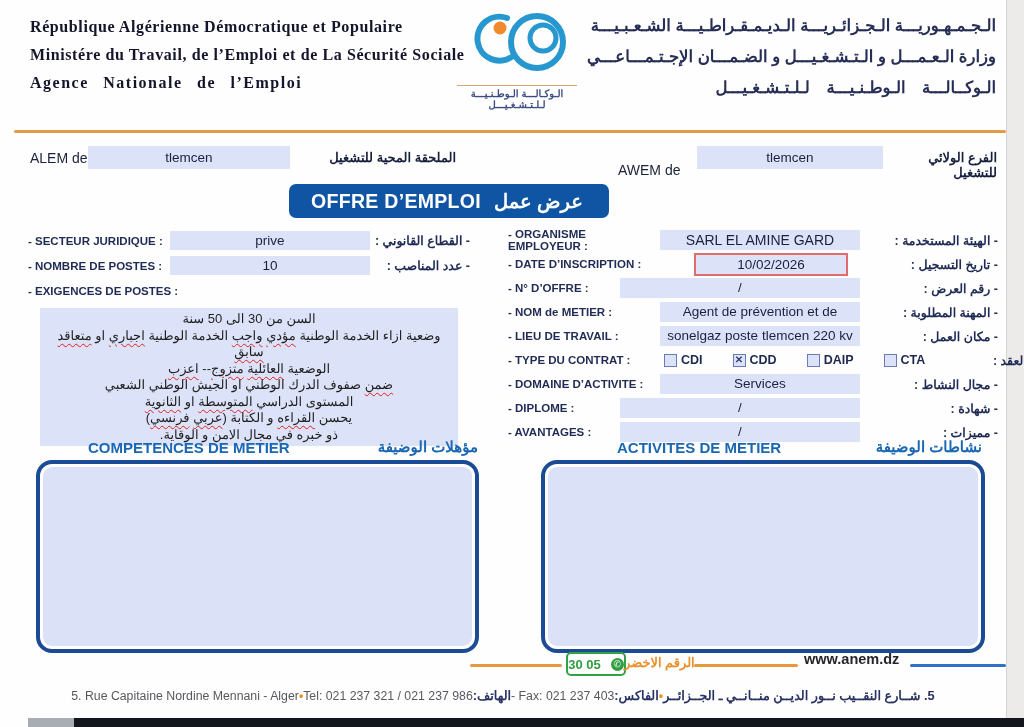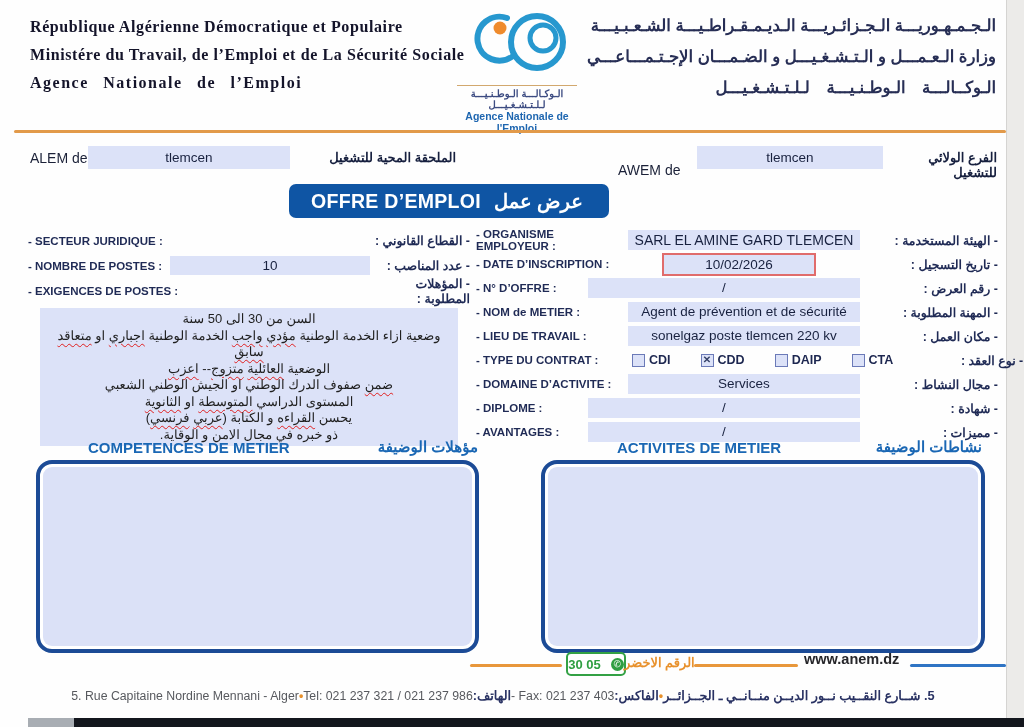--- a/index.html
+++ b/index.html
@@ -23,21 +23,21 @@
   .alem-field{position:absolute;left:88px;top:146px;width:202px;height:23px;line-height:23px;}
   .awem-field{position:absolute;left:697px;top:146px;width:186px;height:23px;line-height:23px;}
   
   .banner{position:absolute;left:289px;top:184px;width:320px;height:34px;background:#0f55a4;border-radius:7px;display:flex;align-items:center;justify-content:space-between;color:#fff;font-weight:bold;font-size:19.5px;}
   .banner .fr{padding-left:22px;letter-spacing:.3px;}
   .banner .ar{padding-right:26px;direction:rtl;}
   
   .lcol{position:absolute;left:28px;top:228px;width:442px;}
   .rcol{position:absolute;left:476px;top:228px;width:522px;}
   .row{display:flex;align-items:center;height:25px;}
-  .rcol .row{height:24px;}
+  .rcol .row{height:24px;margin-left:32px;}
   .lbl{width:142px;font-size:11.5px;font-weight:bold;color:#1f2a55;flex:none;}
   .rlbl{width:150px;font-size:11.5px;font-weight:bold;color:#1f2a55;flex:none;}
   .arl{flex:1;text-align:right;direction:rtl;font-size:12.5px;font-weight:bold;color:#1f2a55;}
   .rar{width:130px;flex:none;text-align:right;direction:rtl;font-size:12.5px;font-weight:bold;color:#1f2a55;}
   .lfld{width:200px;height:19px;line-height:19px;flex:none;}
   .rfld{flex:1;height:20px;line-height:20px;margin:0 8px 0 2px;}
   .f-date{flex:none;width:150px;margin-left:36px;border:2px solid #e06c6c;height:19px;line-height:19px;}
   .f-big{font-size:14px;}
   
   .req{margin:5px 0 0 12px;width:418px;background:#dce2f8;padding:3px 6px;box-sizing:border-box;}
@@ -86,21 +86,20 @@
 
   <div class="logo">
     <svg width="124" height="76" viewBox="0 0 124 76">
       <path d="M 52 14 A 22 22 0 1 0 58 52" fill="none" stroke="#2798cf" stroke-width="6" stroke-linecap="round"></path>
       <circle cx="82" cy="38" r="26" fill="none" stroke="#2798cf" stroke-width="6"></circle>
       <circle cx="88" cy="34" r="13" fill="none" stroke="#2798cf" stroke-width="5"></circle>
       <circle cx="45" cy="24" r="6.5" fill="#ef8b2d"></circle>
     </svg>
     <div class="logo-div"></div>
     <div class="logo-ar" dir="rtl">الـوكـالـــة الـوطـنـيـــة لـلـتـشـغـيـــل</div>
-    <div class="logo-fr">Agence Nationale de l'Emploi</div>
   </div>
 
   <div class="hdr-ar">
     <div class="l1">الـجـمـهـوريـــة الـجـزائـريـــة الـديـمـقـراطـيـــة الشـعـبـيـــة</div>
     <div class="l2">وزارة الـعـمـــل و الـتـشـغـيـــل و الضـمـــان الإجـتـمـــاعـــي</div>
     <div class="l3">الـوكــالـــة الـوطـنـيـــة لـلـتـشـغـيـــل</div>
   </div>
 
   <div class="rule-orange"></div>
 
@@ -112,30 +111,30 @@
   <span class="bar" style="left:893px;top:150px;width:104px;">الفرع الولائي للتشغيل</span>
 
   <div class="banner">
     <span class="fr">OFFRE D’EMPLOI</span>
     <span class="ar">عرض عمل</span>
   </div>
 
   <div class="lcol">
     <div class="row">
       <span class="lbl">- SECTEUR JURIDIQUE :</span>
+      <span class="fld lfld">prive</span>
       <span class="arl">- القطاع القانوني :</span>
     </div>
     <div class="row">
       <span class="lbl">- NOMBRE DE POSTES :</span>
       <span class="fld lfld">10</span>
       <span class="arl">- عدد المناصب :</span>
     </div>
     <div class="row">
       <span class="lbl" style="width:342px;">- EXIGENCES DE POSTES :</span>
-      <span class="arl">- المؤهلات المطلوبة :</span>
     </div>
     <div class="req" id="req-block">
         <div class="req-line" dir="rtl"><span>السن من 30 الى 50 سنة</span></div>
         <div class="req-line" dir="rtl"><span>وضعية ازاء الخدمة الوطنية  </span><span class="sq">مؤدي</span><span> </span><span class="sq">واجب</span><span> الخدمة الوطنية  </span><span class="sq">اجباري</span><span> او </span><span class="sq">متعاقد</span><span> </span><span class="sq">سابق</span></div>
         <div class="req-line" dir="rtl"><span>الوضعية </span><span class="sq">العائلية</span><span> </span><span class="sq">متزوج</span><span>-- </span><span class="sq">اعزب</span></div>
         <div class="req-line" dir="rtl"><span class="sq">ضمن</span><span> صفوف الدرك الوطني  او الجيش الوطني الشعبي</span></div>
         <div class="req-line" dir="rtl"><span>المستوى الدراسي </span><span class="sq">المتوسطة</span><span> او </span><span class="sq">الثانوية</span></div>
         <div class="req-line" dir="rtl"><span>يحسن </span><span class="sq">القراءه</span><span> و الكتابة (</span><span class="sq">عربي</span><span> </span><span class="sq">فرنسي</span><span>)</span></div>
         <div class="req-line" dir="rtl"><span>ذو خبره في مجال الامن و الوقاية.</span></div>
       </div>

